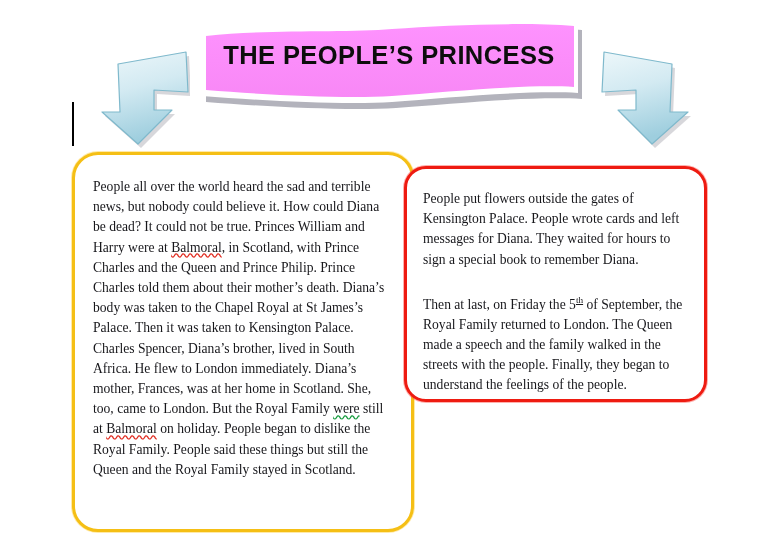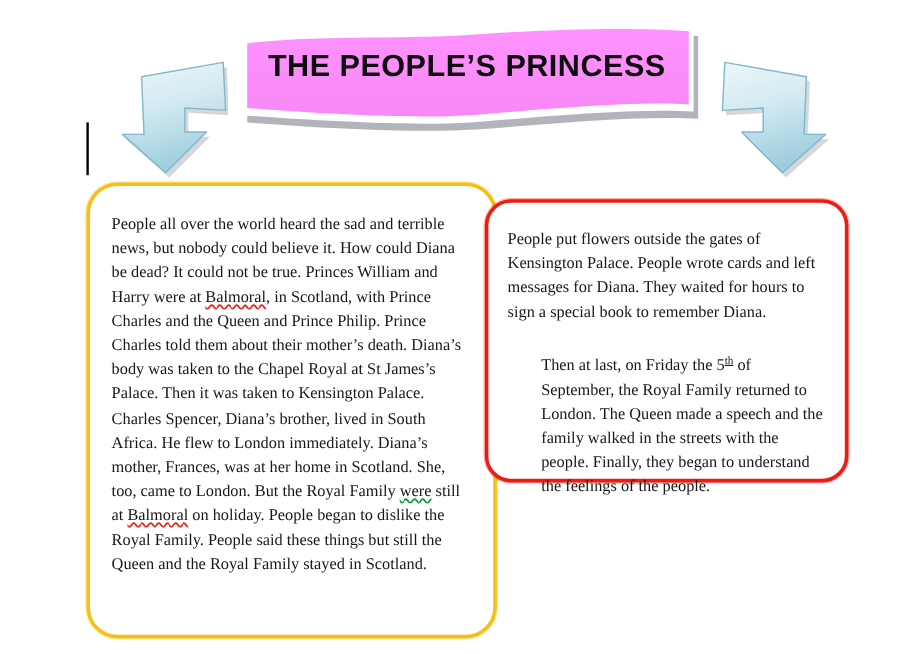--- a/index.html
+++ b/index.html
@@ -93,21 +93,20 @@
     font-size: 13.6px;
     line-height: 20.2px;
     color: #17171b;
     text-align: left;
   }
   #right-textbox .tb-body {
     padding: 20px 14px 10px 16px;
   }
   .para + .para {
     margin-top: 20px;
-    margin-left: 28px;
   }
 
   
   .sp-red {
     text-decoration: underline wavy #e02b20;
     text-decoration-skip-ink: none;
     text-underline-offset: 1px;
   }
   .sp-green {
     text-decoration: underline wavy #139a3b;

